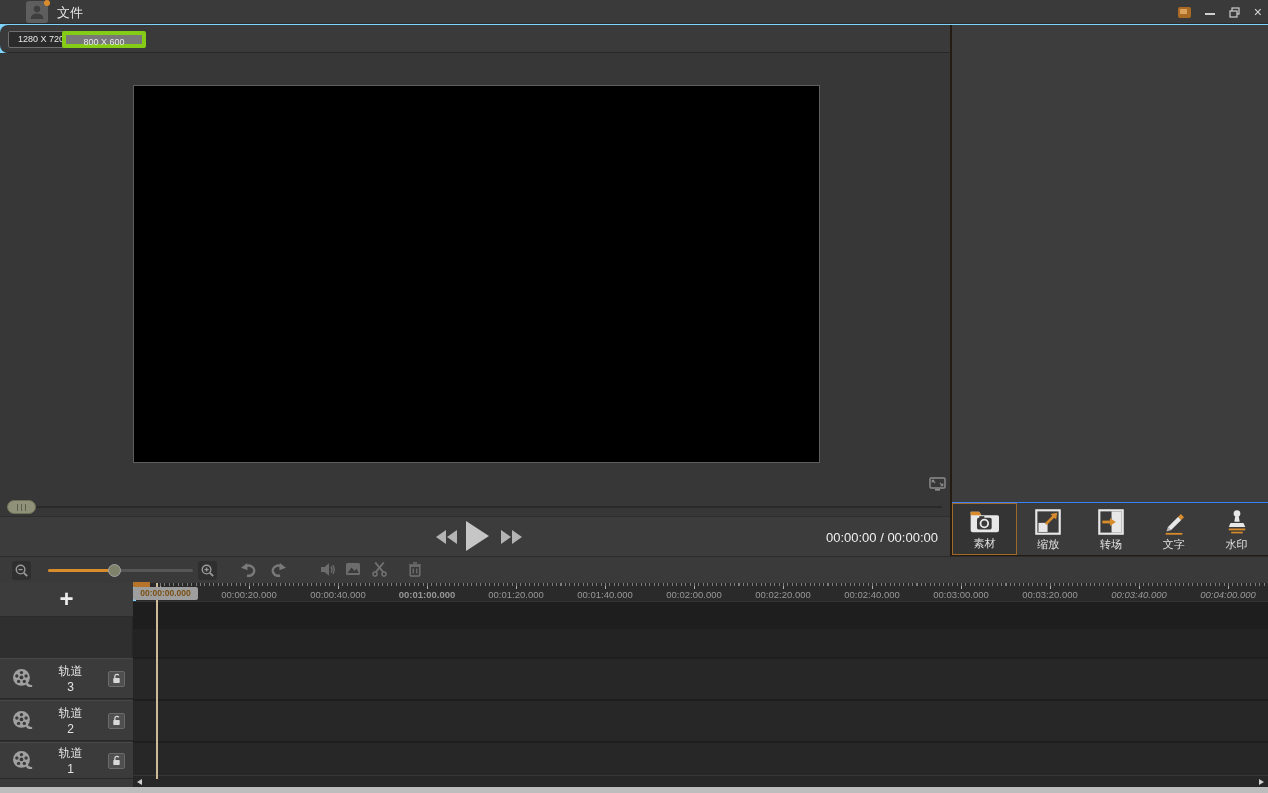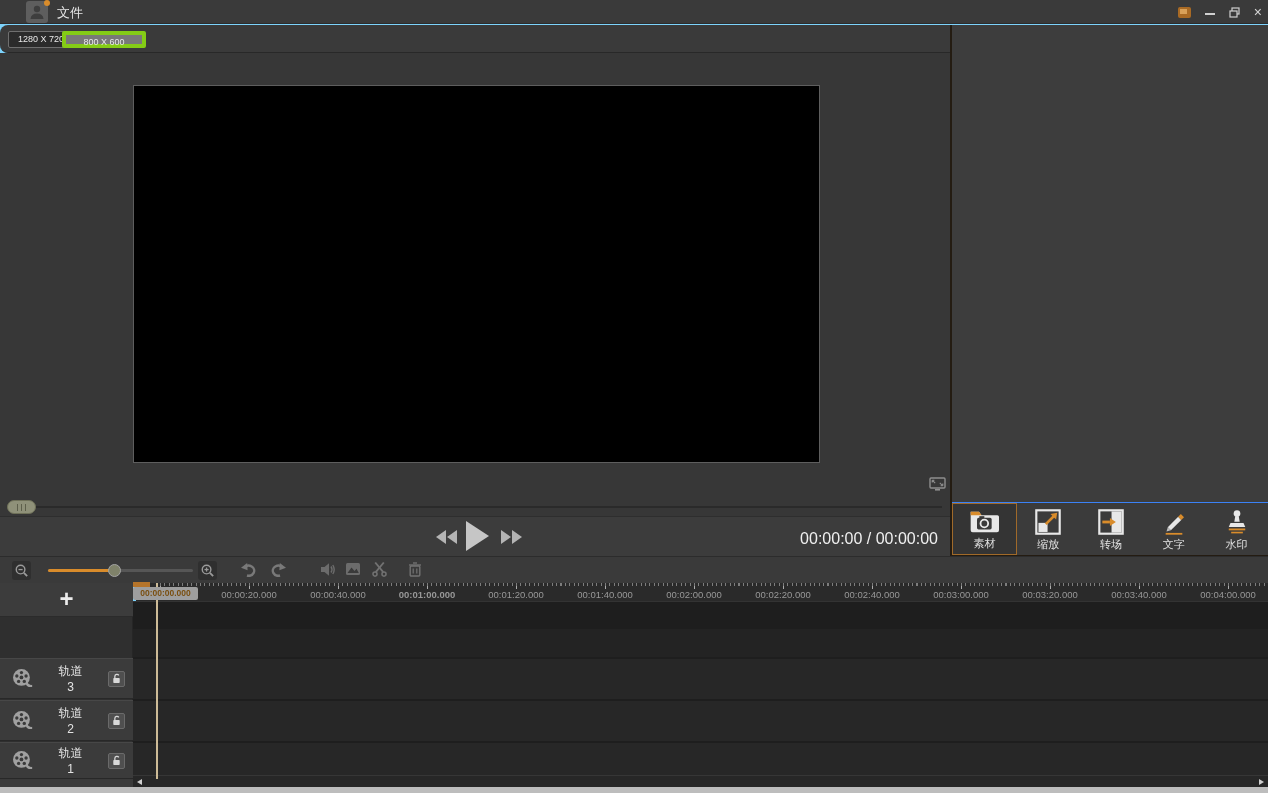--- a/index.html
+++ b/index.html
@@ -34,21 +34,21 @@
   .preview-area { position:absolute; left:0; top:53px; width:950px; height:463px; background:#373737; }
   .canvas { position:absolute; left:133px; top:32px; width:687px; height:378px; background:#000; border:1px solid #5e5e5e; }
   .fullscreen-btn { position:absolute; left:929px; top:424px; cursor:pointer; }
   .seek-track { position:absolute; left:10px; top:453px; width:932px; height:2px; background:#2a2a2a; }
   .seek-handle { position:absolute; left:7px; top:447px; width:29px; height:14px; background:#8f9179; border:1px solid #6e7058; border-radius:8px; cursor:pointer; }
   .seek-handle::before { content:""; position:absolute; left:9px; top:3px; width:1px; height:7px; background:#5d5f4b; box-shadow:4px 0 0 #5d5f4b, 8px 0 0 #5d5f4b; }
 
   
   .transport { position:absolute; left:0; top:516px; width:950px; height:40px; background:#3c3c3c; border-top:1px solid #2e2e2e; }
   .tr-btn { position:absolute; cursor:pointer; }
-  .time-display { position:absolute; right:12px; top:13px; font-size:16px; color:#f0f0f0; }
+  .time-display { position:absolute; right:12px; top:13px; font-size:13px; color:#f0f0f0; }
 
   
   .right-panel { position:absolute; left:950px; top:25px; width:318px; height:531px; background:#3d3d3d; border-left:2px solid #241c12; border-bottom:1px solid #241c12; }
   .panel-content { position:absolute; left:0; top:28px; width:316px; height:450px; background:#3d3d3d; }
   .tab-bar { position:absolute; left:0; bottom:0; width:316px; height:53px; background:#3b3b3b; border-top:1px solid #3b82f6; display:flex; }
   .tab { flex:1; display:flex; flex-direction:column; align-items:center; justify-content:flex-end; padding-bottom:3px; gap:2px; cursor:pointer; }
   .tab .tab-label { font-size:11px; color:#e2e2e2; }
   .tab.selected { background:#343434; border:1px solid #a06a2a; }
 
   
@@ -376,22 +376,22 @@
         <span class="ruler-label" style="left: 113px;">00:00:20.000</span>
         <span class="ruler-label" style="left: 202px;">00:00:40.000</span>
         <span class="ruler-label" style="left: 291px; font-weight: bold;">00:01:00.000</span>
         <span class="ruler-label" style="left: 380px;">00:01:20.000</span>
         <span class="ruler-label" style="left: 469px;">00:01:40.000</span>
         <span class="ruler-label" style="left: 558px;">00:02:00.000</span>
         <span class="ruler-label" style="left: 647px;">00:02:20.000</span>
         <span class="ruler-label" style="left: 736px;">00:02:40.000</span>
         <span class="ruler-label" style="left: 825px;">00:03:00.000</span>
         <span class="ruler-label" style="left: 914px;">00:03:20.000</span>
-        <span class="ruler-label" style="left: 1003px;">00:03:40.000</span>
-        <span class="ruler-label" style="left: 1092px;">00:04:00.000</span>
+        <span class="ruler-label" style="left: 1003px; font-style: italic;">00:03:40.000</span>
+        <span class="ruler-label" style="left: 1092px; font-style: italic;">00:04:00.000</span>
       </div>
   </div>
   <div class="lanes">
     <div class="lane-band faint" style="top:27px; height:28px;"></div>
     <div class="lane-band" style="top:57px; height:40px;"></div>
     <div class="lane-band" style="top:99px; height:40px;"></div>
     <div class="lane-band" style="top:141px; height:33px;"></div>
   </div>
 
   <div class="playhead-line"></div>

